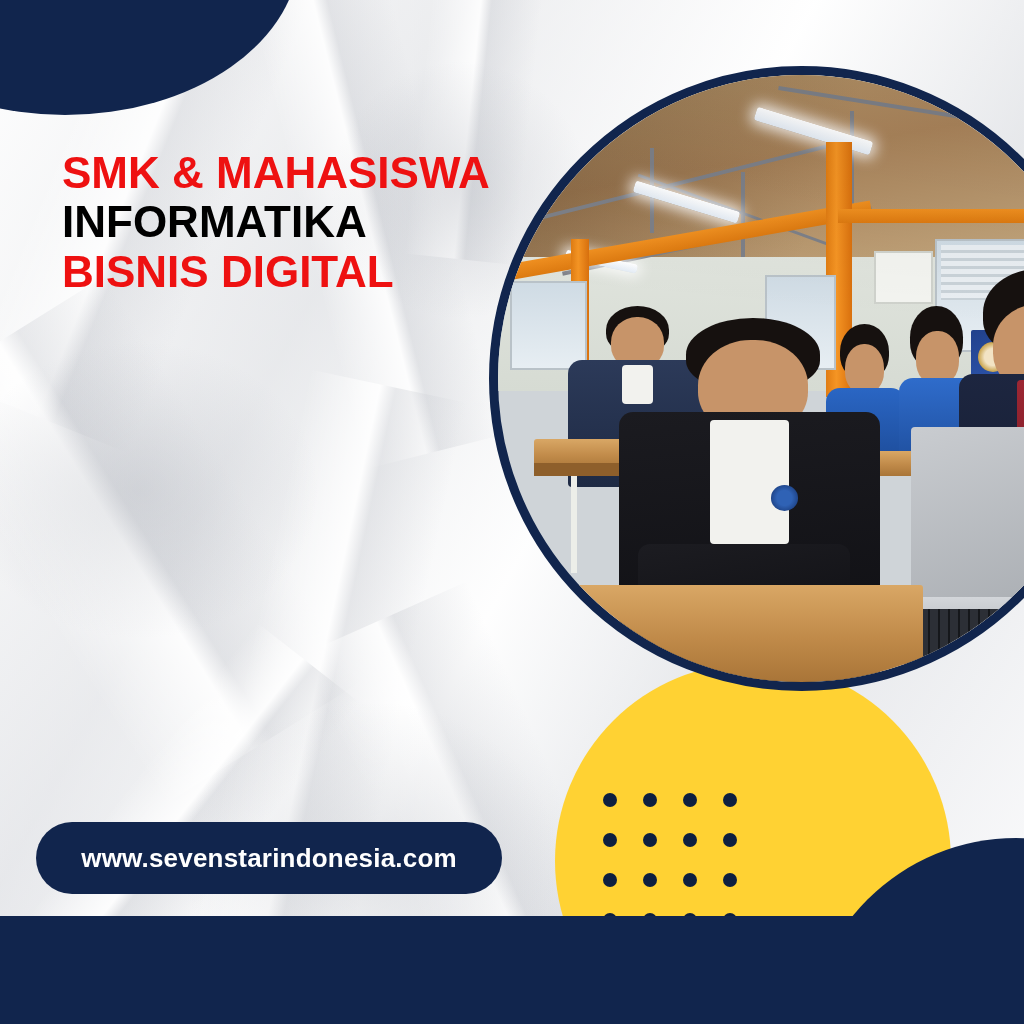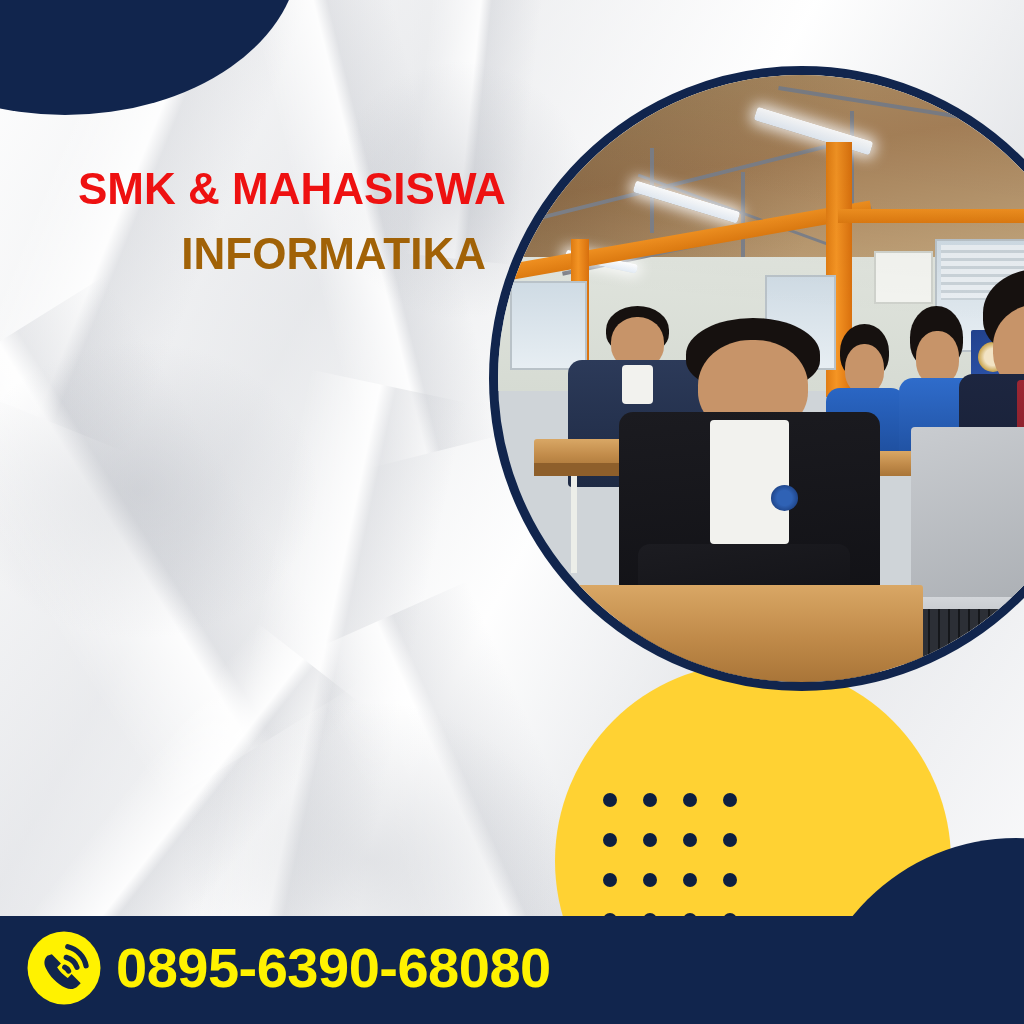--- a/index.html
+++ b/index.html
@@ -168,26 +168,25 @@
     color: #11254d;
     letter-spacing: 1px;
     line-height: 0.95;
     margin: 0 0 6px 0;
   }
   .h-line {
     font-size: 44px;
     font-weight: bold;
     line-height: 1.12;
     letter-spacing: 0px;
-    margin: 16px;
+    margin: 0;
     white-space: nowrap;
-    text-align: right;
   }
   .h-red  { color: #ee1111; }
-  .h-navy { color: #a16207; }
+  .h-navy { color: #000000; }
 
   .body-copy {
     position: absolute;
     left: 66px;
     top: 502px;
     width: 410px;
     font-size: 30px;
     line-height: 1.33;
     color: #2a2a2c;
     white-space: pre-line;
@@ -356,30 +355,22 @@
 
       <div class="ph-grade"></div>
     </div>
   </div>
 
   <div class="bottom-band"></div>
 
   <div class="headline">
     <div class="h-line h-red">SMK &amp; MAHASISWA</div>
     <div class="h-line h-navy">INFORMATIKA</div>
+    <div class="h-line h-red">BISNIS DIGITAL</div>
   </div>
 
 
-
-  <div class="phone-row">
-    <svg class="phone-icon" viewBox="0 0 100 100" aria-hidden="true">
-      <circle cx="50" cy="50" r="48" fill="#fff200"></circle>
-      <g fill="none" stroke="#11254d" stroke-width="7" stroke-linecap="round">
-        <path d="M55 22 A32 32 0 0 1 79 47"></path>
-        <path d="M53 36 A20 20 0 0 1 67 49"></path>
-        <path d="M51 49 A9 9 0 0 1 56 54"></path>
-      </g>
-      <path d="M28 34 C24 38 23 44 26 50 C31 61 41 71 52 76 C58 79 64 78 68 74 L72 70 L60 58 L55 63 C50 60 44 54 41 49 L46 44 L34 32 Z" fill="#11254d"></path>
-    </svg>
-    <span class="phone-number">0895-6390-68080</span>
+  <div class="url-pill">
+    <span class="url-text">www.sevenstarindonesia.com</span>
   </div>
 
+
 </div>
 
 </body></html>

